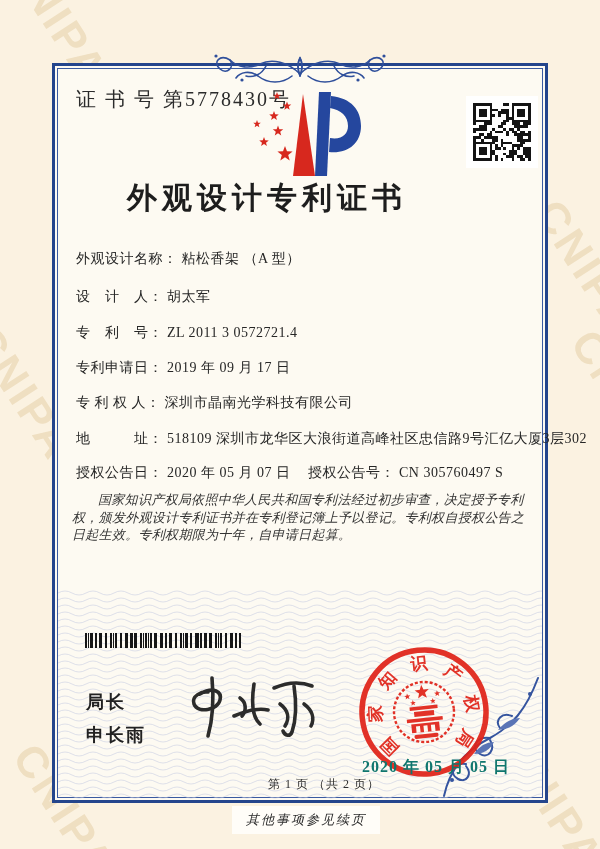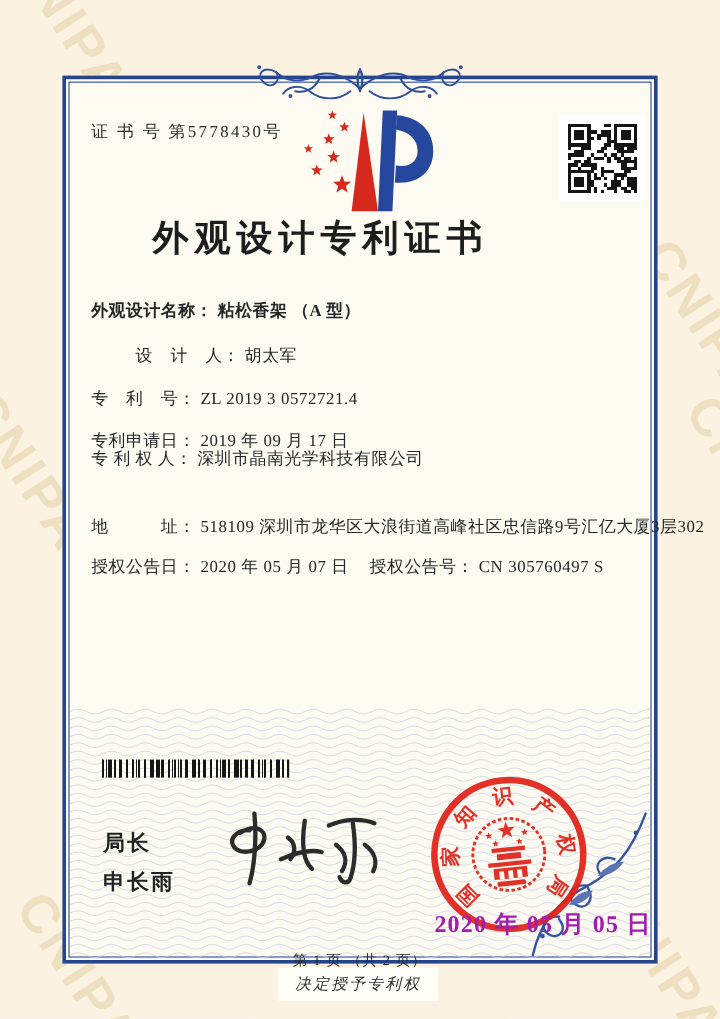--- a/index.html
+++ b/index.html
@@ -11,34 +11,34 @@
   .wm{position:absolute;font-family:"Liberation Sans","DejaVu Sans",sans-serif;
       font-weight:bold;font-size:44px;letter-spacing:3px;color:#eddcbc;
       opacity:.85;transform:rotate(57deg);transform-origin:center;z-index:0;
       user-select:none;white-space:nowrap;}
 
   
   .frame{position:absolute;left:52px;top:63px;width:490px;height:734px;
          border:3px solid #24458c;background:#fdfaf2;z-index:1;}
   .frame-inner-line{position:absolute;inset:2px;border:1px solid #3a5aa0;pointer-events:none;}
 
-  .cert-no{position:absolute;left:76px;top:101px;font-size:14px;color:#2b2b2b;
+  .cert-no{position:absolute;left:76px;top:86px;font-size:20px;color:#2b2b2b;
            letter-spacing:2px;z-index:3;}
   .logo{position:absolute;left:247px;top:88px;z-index:3;}
   .qr-box{position:absolute;left:466px;top:96px;width:72px;height:72px;background:#fff;
           display:flex;align-items:center;justify-content:center;z-index:3;}
   .title{position:absolute;left:52px;top:178px;width:430px;text-align:center;
          font-size:30px;font-weight:bold;letter-spacing:5px;color:#1d1d1d;z-index:3;}
 
   .field-row{position:absolute;left:76px;width:456px;font-size:14px;color:#262626;
              letter-spacing:.5px;z-index:3;white-space:nowrap;}
   .field-label{display:inline-block;}
   .field-value{display:inline-block;}
-  .row-name{top:250px;font-weight:bold;} .row-designer{top:288px;margin-left:37px;} .row-patno{top:324px;}
-  .row-filing{top:359px;} .row-patentee{top:374px;} .row-address{top:430px;}
+  .row-name{top:250px;} .row-designer{top:288px;} .row-patno{top:324px;}
+  .row-filing{top:359px;} .row-patentee{top:394px;} .row-address{top:430px;}
   .row-address .field-value{font-size:14px;}
   .row-grant{top:464px;}
   .grant-col2{position:absolute;left:232px;top:0;white-space:nowrap;}
 
   .paragraphs{position:absolute;left:72px;top:491px;width:458px;z-index:3;}
   .paragraphs p{margin:0;text-indent:2em;font-size:13px;line-height:17.6px;
                 color:#333;font-style:italic;letter-spacing:.3px;}
 
   .waves{position:absolute;left:58px;top:590px;z-index:2;}
 
@@ -49,28 +49,28 @@
       repeating-linear-gradient(90deg,rgba(0,0,0,0) 0 3px,#161616 3px 4px,rgba(0,0,0,0) 4px 11px);}
 
   .officer{position:absolute;left:86px;top:690px;z-index:3;
            font-family:"Liberation Sans","DejaVu Sans",sans-serif;
            font-weight:bold;font-size:18px;color:#222;}
   .officer div{margin-bottom:9px;letter-spacing:2px;}
   .signature{position:absolute;left:182px;top:674px;z-index:4;}
 
   .seal{position:absolute;left:356px;top:644px;z-index:5;opacity:.93;}
   .seal-date{position:absolute;left:362px;top:757px;width:156px;z-index:6;
-             font-size:20px;font-weight:bold;color:#a21caf;letter-spacing:1px;
+             font-size:16px;font-weight:bold;color:#0f766e;letter-spacing:1px;
              white-space:nowrap;}
 
   .corner-flourish{position:absolute;left:438px;top:676px;z-index:2;}
   .top-flourish{position:absolute;left:208px;top:46px;z-index:2;}
 
-  .page-info{position:absolute;left:220px;top:776px;width:160px;text-align:center;
-             font-size:12px;color:#2d2d2d;z-index:3;letter-spacing:1px;margin-top:16px;}
+  .page-info{position:absolute;left:220px;top:776px;width:160px;text-align:right;
+             font-size:12px;color:#2d2d2d;z-index:3;letter-spacing:1px;}
   .note{position:absolute;left:232px;top:806px;background:#fffdf8;padding:5px 14px;
         font-size:13px;font-style:italic;color:#2d2d2d;letter-spacing:2px;z-index:3;
         white-space:nowrap;}
 </style>
 </head>
 <body>
 
 <div class="page">
 
   <div class="wm" style="left:-18px;top:-8px;">CNIPA</div>
@@ -277,21 +277,21 @@
   <div class="field-row row-name">
     <span class="field-label">外观设计名称：</span>
     <span class="field-value">粘松香架 （A 型）</span>
   </div>
   <div class="field-row row-designer">
     <span class="field-label">设　计　人：</span>
     <span class="field-value">胡太军</span>
   </div>
   <div class="field-row row-patno">
     <span class="field-label">专　利　号：</span>
-    <span class="field-value">ZL 2019 3 0572721.4</span>
+    <span class="field-value">ZL 2011 3 0572721.4</span>
   </div>
   <div class="field-row row-filing">
     <span class="field-label">专利申请日：</span>
     <span class="field-value">2019 年 09 月 17 日</span>
   </div>
   <div class="field-row row-patentee">
     <span class="field-label">专 利 权 人：</span>
     <span class="field-value">深圳市晶南光学科技有限公司</span>
   </div>
   <div class="field-row row-address">
@@ -301,20 +301,21 @@
   <div class="field-row row-grant">
     <span class="field-label">授权公告日：</span>
     <span class="field-value">2020 年 05 月 07 日</span>
     <span class="grant-col2">
       <span>授权公告号：</span>
       <span>CN 305760497 S</span>
     </span>
   </div>
 
   <div class="paragraphs">
+    <p>国家知识产权局依照中华人民共和国专利法经过初步审查，决定授予专利权，颁发外观设计专利证书并在专利登记簿上予以登记。专利权自授权公告之日起生效。专利权期限为十年，自申请日起算。</p>
   </div>
 
   <svg class="waves" id="wavesvg" width="484" height="210" viewBox="0 0 484 210">
       <path d="M0 3 q 7 -4 14 0 t 14 0 q 7 -4 14 0 t 14 0 q 7 -4 14 0 t 14 0 q 7 -4 14 0 t 14 0 q 7 -4 14 0 t 14 0 q 7 -4 14 0 t 14 0 q 7 -4 14 0 t 14 0 q 7 -4 14 0 t 14 0 q 7 -4 14 0 t 14 0 q 7 -4 14 0 t 14 0 q 7 -4 14 0 t 14 0 q 7 -4 14 0 t 14 0 q 7 -4 14 0 t 14 0 q 7 -4 14 0 t 14 0 q 7 -4 14 0 t 14 0 q 7 -4 14 0 t 14 0 q 7 -4 14 0 t 14 0 q 7 -4 14 0 t 14 0" fill="none" stroke="#c9cfe3" stroke-width="0.8" opacity="0.75"></path>
       <path d="M0 10 q 7 -4 14 0 t 14 0 q 7 -4 14 0 t 14 0 q 7 -4 14 0 t 14 0 q 7 -4 14 0 t 14 0 q 7 -4 14 0 t 14 0 q 7 -4 14 0 t 14 0 q 7 -4 14 0 t 14 0 q 7 -4 14 0 t 14 0 q 7 -4 14 0 t 14 0 q 7 -4 14 0 t 14 0 q 7 -4 14 0 t 14 0 q 7 -4 14 0 t 14 0 q 7 -4 14 0 t 14 0 q 7 -4 14 0 t 14 0 q 7 -4 14 0 t 14 0 q 7 -4 14 0 t 14 0 q 7 -4 14 0 t 14 0 q 7 -4 14 0 t 14 0" fill="none" stroke="#c9cfe3" stroke-width="0.8" opacity="0.75"></path>
       <path d="M0 17 q 7 -4 14 0 t 14 0 q 7 -4 14 0 t 14 0 q 7 -4 14 0 t 14 0 q 7 -4 14 0 t 14 0 q 7 -4 14 0 t 14 0 q 7 -4 14 0 t 14 0 q 7 -4 14 0 t 14 0 q 7 -4 14 0 t 14 0 q 7 -4 14 0 t 14 0 q 7 -4 14 0 t 14 0 q 7 -4 14 0 t 14 0 q 7 -4 14 0 t 14 0 q 7 -4 14 0 t 14 0 q 7 -4 14 0 t 14 0 q 7 -4 14 0 t 14 0 q 7 -4 14 0 t 14 0 q 7 -4 14 0 t 14 0 q 7 -4 14 0 t 14 0" fill="none" stroke="#c9cfe3" stroke-width="0.8" opacity="0.75"></path>
       <path d="M0 24 q 7 -4 14 0 t 14 0 q 7 -4 14 0 t 14 0 q 7 -4 14 0 t 14 0 q 7 -4 14 0 t 14 0 q 7 -4 14 0 t 14 0 q 7 -4 14 0 t 14 0 q 7 -4 14 0 t 14 0 q 7 -4 14 0 t 14 0 q 7 -4 14 0 t 14 0 q 7 -4 14 0 t 14 0 q 7 -4 14 0 t 14 0 q 7 -4 14 0 t 14 0 q 7 -4 14 0 t 14 0 q 7 -4 14 0 t 14 0 q 7 -4 14 0 t 14 0 q 7 -4 14 0 t 14 0 q 7 -4 14 0 t 14 0 q 7 -4 14 0 t 14 0" fill="none" stroke="#c9cfe3" stroke-width="0.8" opacity="0.75"></path>
       <path d="M0 31 q 7 -4 14 0 t 14 0 q 7 -4 14 0 t 14 0 q 7 -4 14 0 t 14 0 q 7 -4 14 0 t 14 0 q 7 -4 14 0 t 14 0 q 7 -4 14 0 t 14 0 q 7 -4 14 0 t 14 0 q 7 -4 14 0 t 14 0 q 7 -4 14 0 t 14 0 q 7 -4 14 0 t 14 0 q 7 -4 14 0 t 14 0 q 7 -4 14 0 t 14 0 q 7 -4 14 0 t 14 0 q 7 -4 14 0 t 14 0 q 7 -4 14 0 t 14 0 q 7 -4 14 0 t 14 0 q 7 -4 14 0 t 14 0 q 7 -4 14 0 t 14 0" fill="none" stroke="#c9cfe3" stroke-width="0.8" opacity="0.75"></path>
       <path d="M0 38 q 7 -4 14 0 t 14 0 q 7 -4 14 0 t 14 0 q 7 -4 14 0 t 14 0 q 7 -4 14 0 t 14 0 q 7 -4 14 0 t 14 0 q 7 -4 14 0 t 14 0 q 7 -4 14 0 t 14 0 q 7 -4 14 0 t 14 0 q 7 -4 14 0 t 14 0 q 7 -4 14 0 t 14 0 q 7 -4 14 0 t 14 0 q 7 -4 14 0 t 14 0 q 7 -4 14 0 t 14 0 q 7 -4 14 0 t 14 0 q 7 -4 14 0 t 14 0 q 7 -4 14 0 t 14 0 q 7 -4 14 0 t 14 0 q 7 -4 14 0 t 14 0" fill="none" stroke="#c9cfe3" stroke-width="0.8" opacity="0.75"></path>
       <path d="M0 45 q 7 -4 14 0 t 14 0 q 7 -4 14 0 t 14 0 q 7 -4 14 0 t 14 0 q 7 -4 14 0 t 14 0 q 7 -4 14 0 t 14 0 q 7 -4 14 0 t 14 0 q 7 -4 14 0 t 14 0 q 7 -4 14 0 t 14 0 q 7 -4 14 0 t 14 0 q 7 -4 14 0 t 14 0 q 7 -4 14 0 t 14 0 q 7 -4 14 0 t 14 0 q 7 -4 14 0 t 14 0 q 7 -4 14 0 t 14 0 q 7 -4 14 0 t 14 0 q 7 -4 14 0 t 14 0 q 7 -4 14 0 t 14 0 q 7 -4 14 0 t 14 0" fill="none" stroke="#c9cfe3" stroke-width="0.8" opacity="0.75"></path>
@@ -404,15 +405,15 @@
       <path d="M28 88 c-12 -2 -18 10 -8 15 c8 4 15 -4 8 -13"></path>
       <path d="M74 40 c-10 -4 -18 4 -12 12"></path>
       <path d="M60 54 q10 -12 22 -12 q-8 12 -22 12" fill="#5a74b5" stroke="none"></path>
       <path d="M36 78 q8 -12 20 -12 q-6 12 -20 12" fill="#5a74b5" stroke="none"></path>
       <circle cx="92" cy="18" r="2" fill="#35549f" stroke="none"></circle>
       <circle cx="14" cy="104" r="2" fill="#35549f" stroke="none"></circle>
     </g>
   </svg>
 
   <div class="page-info">第 1 页 （共 2 页）</div>
-  <div class="note">决定授予专利权</div>
+  <div class="note">其他事项参见续页</div>
 
 </div>
 
 </body></html>

